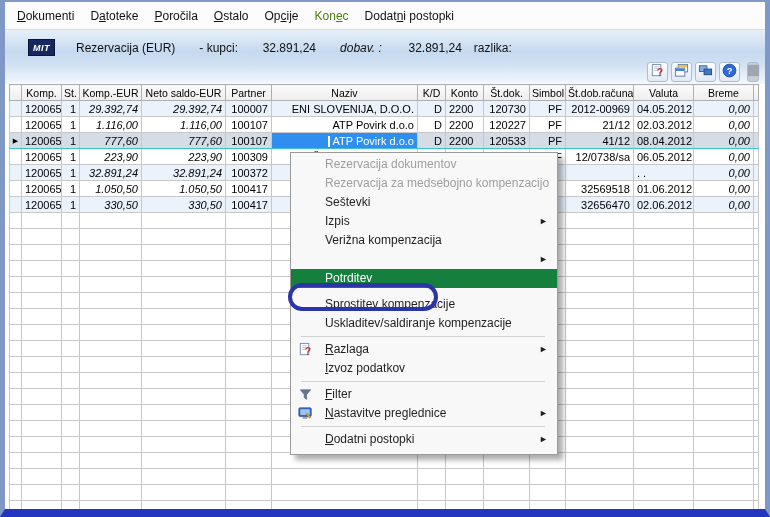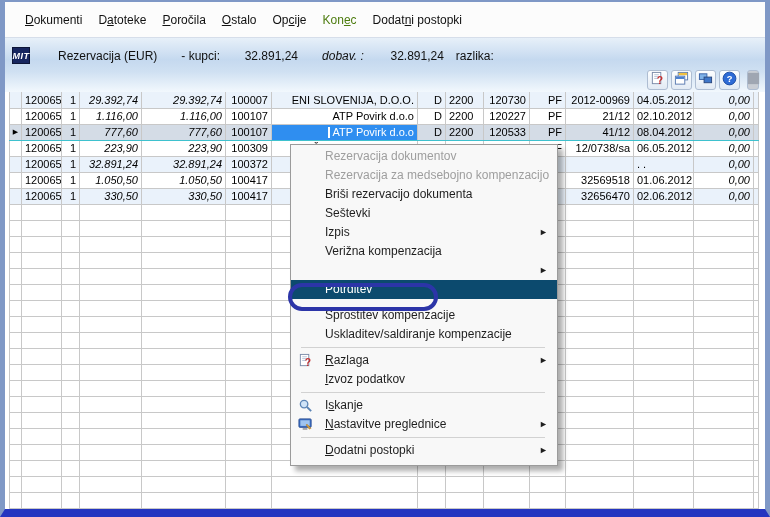--- a/index.html
+++ b/index.html
@@ -8,42 +8,42 @@
 
   .window {
     position:relative; width:770px; height:517px;
     border-left:5px solid #7F98C6; border-right:5px solid #7F98C6;
     border-top:2px solid #7F98C6; border-bottom:8px solid #2435C0;
     background:#fff; overflow:hidden;
   }
 
   
   .menubar {
-    height:36px; background:#FCFCFC; display:flex; align-items:center;
-    padding-left:12px; font-size:12px; color:#111;
+    height:28px; background:#FCFCFC; display:flex; align-items:center;
+    padding-left:4px; font-size:12px; color:#111;
     border-bottom:1px solid #D6DEEA;
   }
   .mb-item { padding:3px 8px; white-space:nowrap; }
   .mb-item.disabled { color:#4d7c0f; }
   .mb-item u { text-decoration:underline; }
 
   
   .toolbar {
     position:relative; height:54px;
     background:linear-gradient(180deg,#E7F0F9 0%,#C5D9EF 40%,#CFE0F2 62%,#F2F8FD 100%);
     font-size:12px; color:#111;
   }
   .tb-text { display:flex; align-items:center; padding-top:9px; }
   .logo {
-    width:18px; height:17px; margin-left:7px; background:#17265F;
+    width:27px; height:17px; margin-left:23px; background:#17265F;
     color:#fff; font-style:italic; font-weight:bold; font-size:9px;
     display:flex; align-items:center; justify-content:center;
     border:1px solid #0C1537; letter-spacing:.5px;
   }
-  .tb-title { margin-left:28px; }
+  .tb-title { margin-left:21px; }
   .lbl-kupci { margin-left:24px; }
   .val { text-align:right; white-space:nowrap; }
   .val-kupci { width:78px; }
   .lbl-dobav { margin-left:24px;font-style:italic; }
   .val-dobav { width:80px; }
   .lbl-razlika { margin-left:12px; }
   .tb-buttons { position:absolute; right:6px; bottom:2px; display:flex; gap:3px; }
   .tb-btn {
     width:21px; height:20px; border:1px solid #AEBDD2; border-radius:3px;
     background:linear-gradient(180deg,#FDFEFF,#E2EAF4);
@@ -66,27 +66,27 @@
   }
   .grid td.marker { border-left:1px solid #C8C8C8; padding:0 1px; font-size:7px; text-align:center; color:#000; }
   tr.alt td { background:#EAF2FB; }
   tr.sel td { background:#D4DCE6; border-top:1px solid #3EC1CE; border-bottom:1px solid #3EC1CE; }
   tr.sel td.sel-cell { background:#2F8EF0; color:#fff; }
   .caret { display:inline-block; width:2px; height:11px; background:#fff; vertical-align:-2px; margin-right:2px; }
   td.a-right { text-align:right;font-style:italic; } td.a-center { text-align:left; } td.a-left { text-align:right;margin-left:28px; }
 
   
   .ctx-menu {
-    position:absolute; left:285px; top:142px; width:268px; z-index:20;
+    position:absolute; left:285px; top:150px; width:268px; z-index:20;
     background:#F8F8F8; border:1px solid #9B9B9B; padding:2px 0 5px 0;
     box-shadow:5px 5px 5px rgba(0,0,0,.32); font-size:12px; color:#1E1E1E;
   }
   .cm-item { position:relative; height:19px; line-height:19px; padding-left:34px; white-space:nowrap; }
   .cm-item.disabled { color:#9E9E9E; }
-  .cm-item.hl { background:#0c4a6e; color:#fff; }
+  .cm-item.hl { background:#15803d; color:#fff; }
   .cm-item u { text-decoration:underline; }
   .cm-icon { position:absolute; left:7px; top:2px; width:15px; height:15px; }
   .cm-icon svg { width:15px; height:15px; }
   .cm-arrow { position:absolute; right:9px; top:0; font-size:9px; }
   .cm-sep { height:1px; background:#D2D2D2; margin:3px 12px 3px 10px; }
   .cm-gap { height:7px; }
 
   
   .annotation {
     position:absolute; left:283px; top:281px; width:150px; height:28px;
@@ -170,20 +170,37 @@
           <col style="width:28px">
           <col style="width:38px">
           <col style="width:46px">
           <col style="width:36px">
           <col style="width:68px">
           <col style="width:60px">
           <col style="width:60px">
           <col>
         </colgroup>
         <tbody>
+          <tr>
+            <th></th>
+            <th>Komp.</th>
+            <th>St.</th>
+            <th>Komp.-EUR</th>
+            <th>Neto saldo-EUR</th>
+            <th>Partner</th>
+            <th>Naziv</th>
+            <th>K/D</th>
+            <th>Konto</th>
+            <th>Št.dok.</th>
+            <th>Simbol</th>
+            <th>Št.dob.računa</th>
+            <th>Valuta</th>
+            <th>Breme</th>
+            <th></th>
+          </tr>
           <tr class="alt">
             <td class="marker"></td>
             <td class="a-left">120065</td>
             <td class="a-left">1</td>
             <td class="a-right">29.392,74</td>
             <td class="a-right">29.392,74</td>
             <td class="a-left">100007</td>
             <td class="a-left">ENI SLOVENIJA, D.O.O.</td>
             <td class="a-left">D</td>
             <td class="a-center">2200</td>
@@ -200,21 +217,21 @@
             <td class="a-left">1</td>
             <td class="a-right">1.116,00</td>
             <td class="a-right">1.116,00</td>
             <td class="a-left">100107</td>
             <td class="a-left">ATP Povirk d.o.o</td>
             <td class="a-left">D</td>
             <td class="a-center">2200</td>
             <td class="a-left">120227</td>
             <td class="a-left">PF</td>
             <td class="a-left">21/12</td>
-            <td class="a-center">02.10.2012</td>
+            <td class="a-center">02.03.2012</td>
             <td class="a-right">0,00</td>
             <td></td>
           </tr>
           <tr class="sel">
             <td class="marker">▶</td>
             <td class="a-left">120065</td>
             <td class="a-left">1</td>
             <td class="a-right">777,60</td>
             <td class="a-right">777,60</td>
             <td class="a-left">100107</td>
@@ -619,43 +636,41 @@
             <td></td>
             <td></td>
           </tr>
         </tbody>
       </table>
   </div>
 
   <div class="ctx-menu">
       <div class="cm-item disabled"><span>Rezervacija dokumentov</span></div>
       <div class="cm-item disabled"><span>Rezervacija za medsebojno kompenzacijo</span></div>
-      <div class="cm-item"><span>Briši rezervacijo dokumenta</span></div>
       <div class="cm-item"><span>Seštevki</span></div>
       <div class="cm-item"><span>Izpis</span><span class="cm-arrow">►</span></div>
       <div class="cm-item"><span>Verižna kompenzacija</span></div>
       <div class="cm-item"><span class="cm-arrow">►</span></div>
       <div class="cm-item hl"><span>Potrditev</span></div>
       <div class="cm-gap"></div>
       <div class="cm-item"><span>Sprostitev kompenzacije</span></div>
       <div class="cm-item"><span>Uskladitev/saldiranje kompenzacije</span></div>
       <div class="cm-sep"></div>
       <div class="cm-item"><span class="cm-icon"><svg viewBox="0 0 16 16">
             <rect x="2.5" y="1.5" width="9" height="12" fill="#fff" stroke="#7A8AA8"></rect>
             <rect x="4.5" y="3.5" width="5" height="1" fill="#B8C4D8"></rect>
             <rect x="4.5" y="5.5" width="5" height="1" fill="#B8C4D8"></rect>
             <rect x="4.5" y="7.5" width="4" height="1" fill="#B8C4D8"></rect>
             <text x="10.5" y="14" font-size="11" font-weight="bold" fill="#C53030" text-anchor="middle">?</text>
           </svg></span><span><u>R</u>azlaga</span><span class="cm-arrow">►</span></div>
       <div class="cm-item"><span><u>I</u>zvoz podatkov</span></div>
       <div class="cm-sep"></div>
       <div class="cm-item"><span class="cm-icon"><svg viewBox="0 0 16 16">
-            <circle cx="6.5" cy="6.5" r="4" fill="#CFE3F7" stroke="#5B84B5" stroke-width="1.4"></circle>
-            <line x1="9.6" y1="9.6" x2="14" y2="14" stroke="#5B84B5" stroke-width="2"></line>
-          </svg></span><span>I<u>s</u>kanje</span></div>
+            <path d="M2.5 3h11L9.2 8v5.2L6.6 11.3V8z" fill="#6A7690" stroke="#4A5570" stroke-width=".6"></path>
+          </svg></span><span><u>F</u>ilter</span></div>
       <div class="cm-item"><span class="cm-icon"><svg viewBox="0 0 16 16">
             <rect x="1" y="2" width="13" height="9" rx="1" fill="#3B6FC4" stroke="#2B4F94"></rect>
             <rect x="2.5" y="3.5" width="10" height="6" fill="#9FC4EF"></rect>
             <rect x="5" y="12" width="5" height="1.5" fill="#8A8A8A"></rect>
             <path d="M9.5 7.5l4.5 4.5-2 1-3.5-4.5z" fill="#D9A03C" stroke="#8A6420" stroke-width=".4"></path>
           </svg></span><span><u>N</u>astavitve preglednice</span><span class="cm-arrow">►</span></div>
       <div class="cm-sep"></div>
       <div class="cm-item"><span><u>D</u>odatni postopki</span><span class="cm-arrow">►</span></div>
     </div>
   <div class="annotation"></div>

